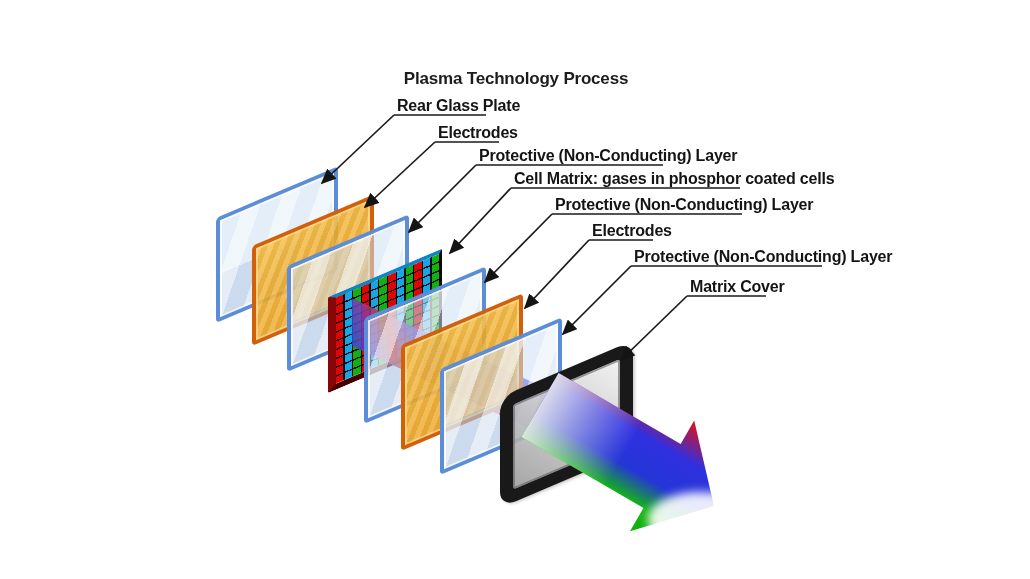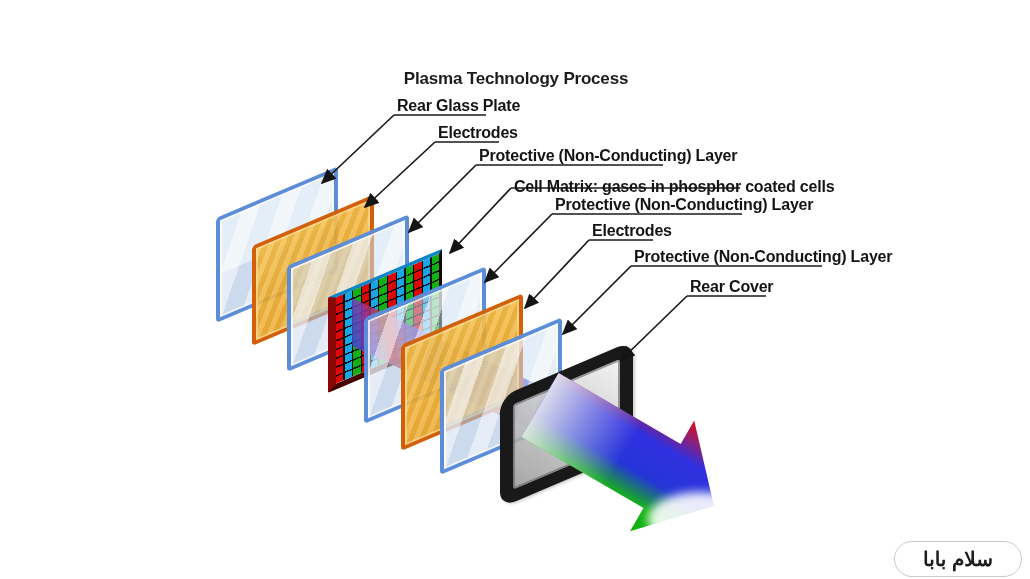--- a/index.html
+++ b/index.html
@@ -136,23 +136,20 @@
       <line x1="687" y1="296" x2="766" y2="296"></line>
       <line x1="687" y1="296" x2="621" y2="360" marker-end="url(#ah)"></line>
     </g>
   </svg>
 
   <div class="smudge"></div>
 
   <div class="lbl" style="left:397px; top:99px;">Rear Glass Plate</div>
   <div class="lbl" style="left:438px; top:126px;">Electrodes</div>
   <div class="lbl" style="left:479px; top:149px;">Protective (Non-Conducting) Layer</div>
-  <div class="lbl" style="left:514px; top:180px;">Cell Matrix: gases in phosphor coated cells</div>
+  <div class="lbl" style="left:514px; top:172px;">Cell Matrix: gases in phosphor coated cells</div>
   <div class="lbl" style="left:555px; top:198px;">Protective (Non-Conducting) Layer</div>
   <div class="lbl" style="left:592px; top:224px;">Electrodes</div>
   <div class="lbl" style="left:634px; top:250px;">Protective (Non-Conducting) Layer</div>
-  <div class="lbl" style="left:690px; top:280px;">Rear Cover</div>
+  <div class="lbl" style="left:690px; top:280px;">Matrix Cover</div>
 
-  <div class="watermark">
-    <span>سلام بابا</span>
-  </div>
 
 </div>
 
 </body></html>

